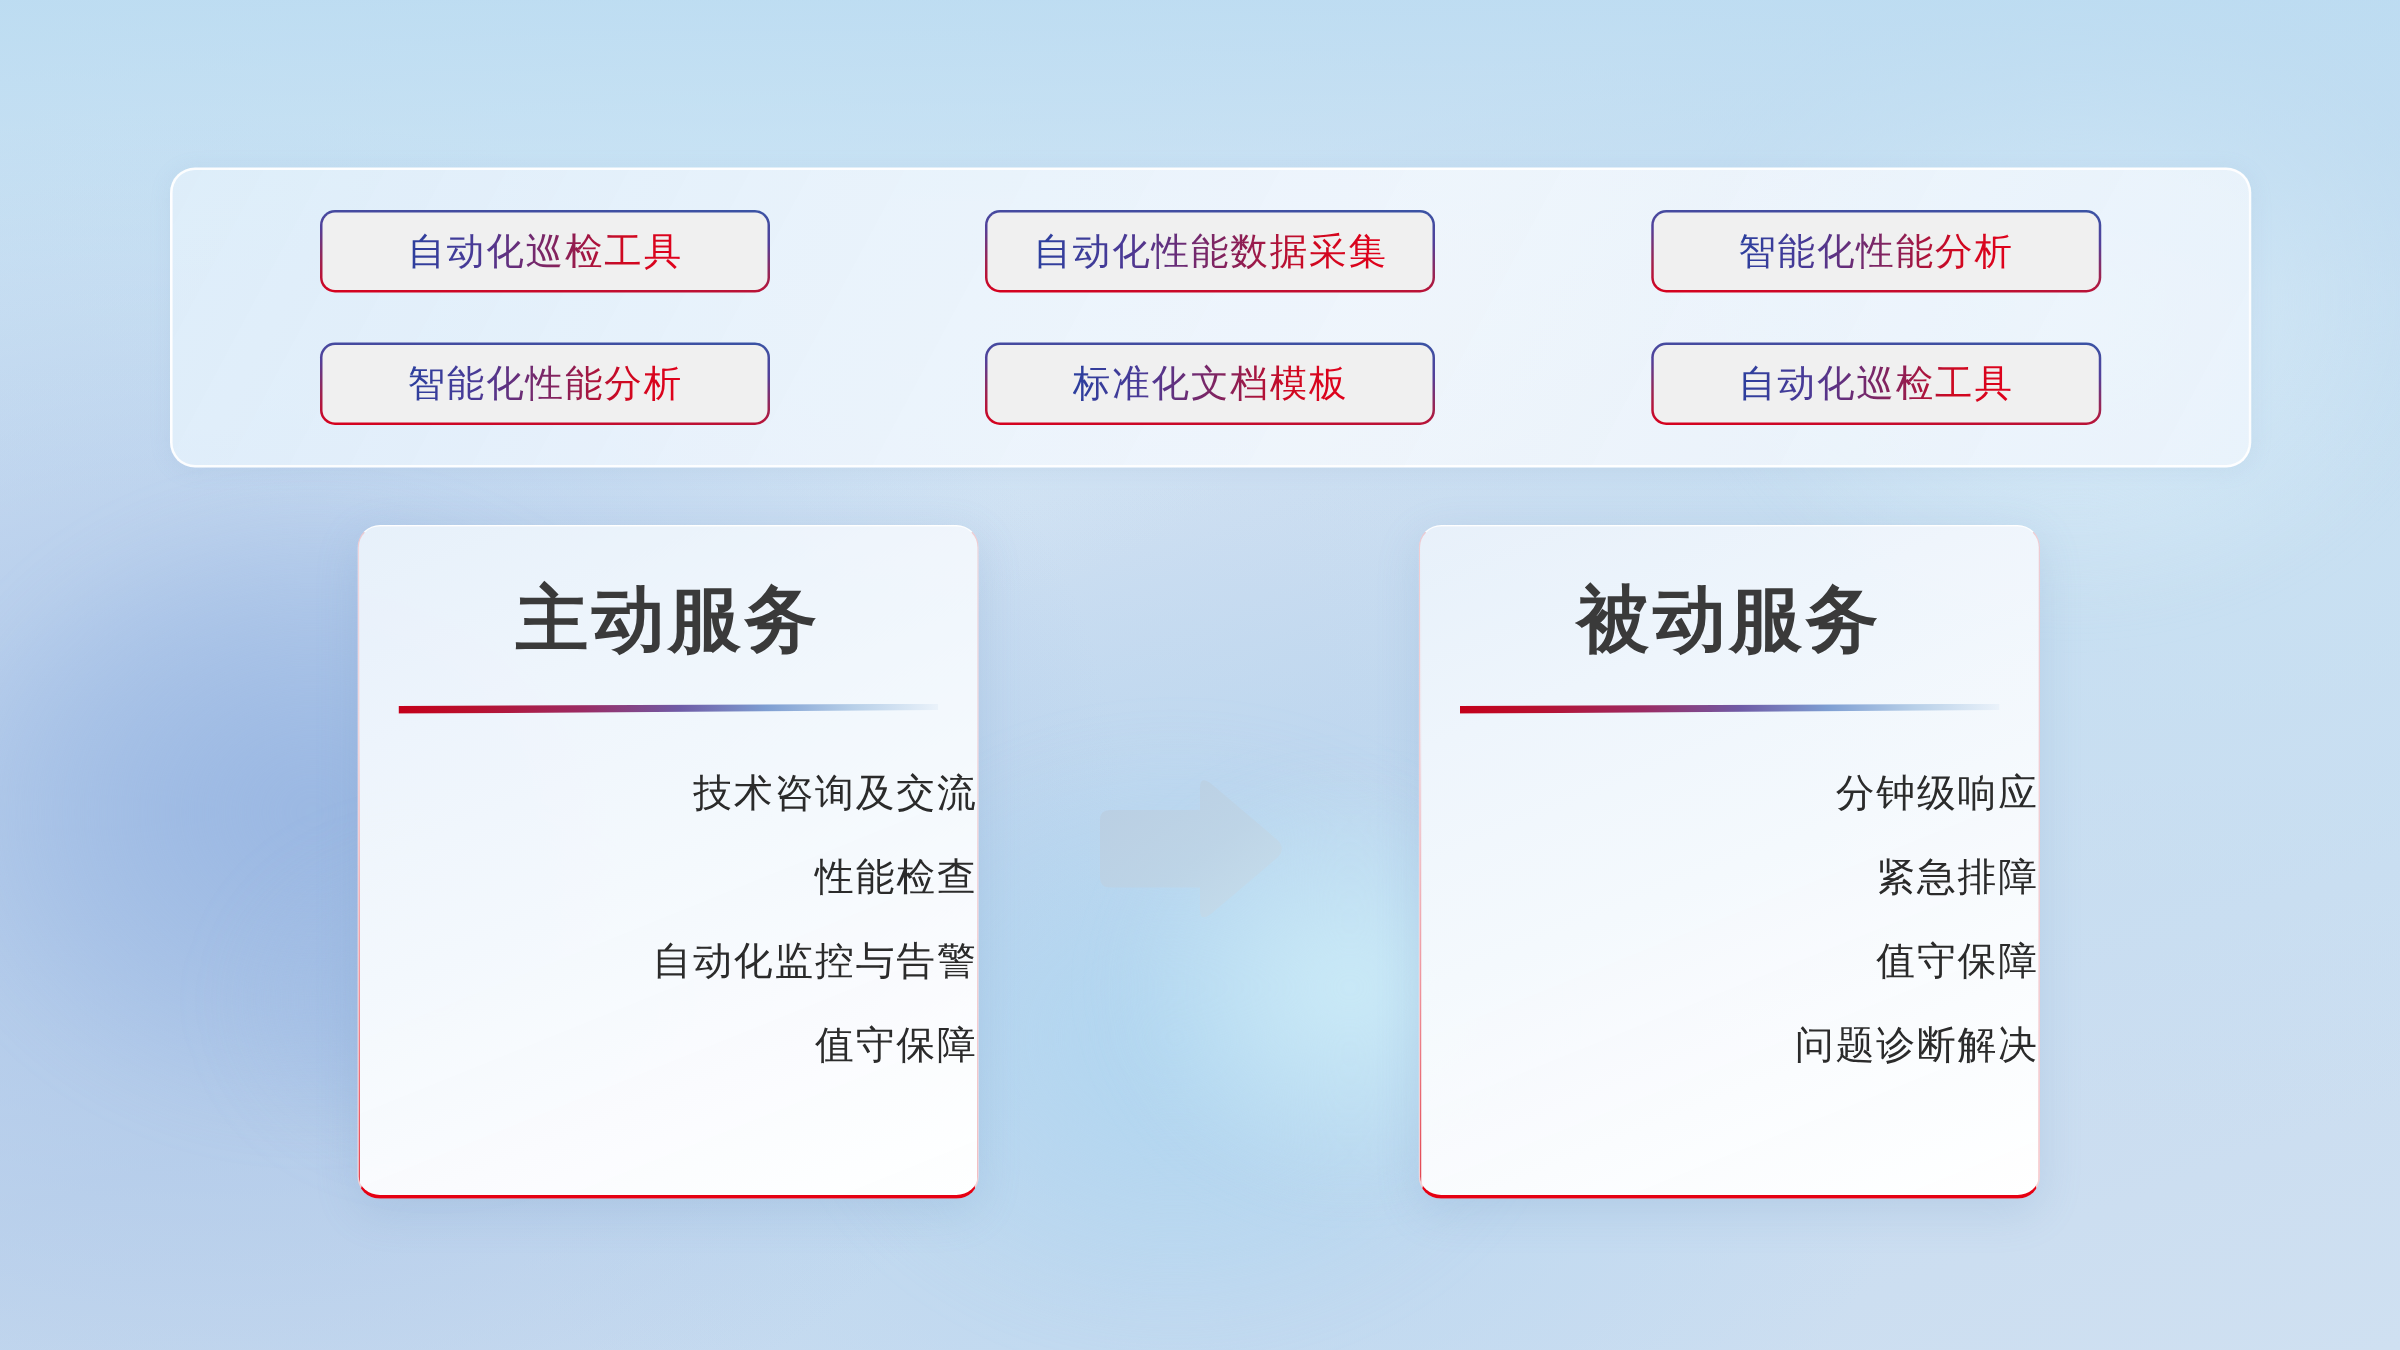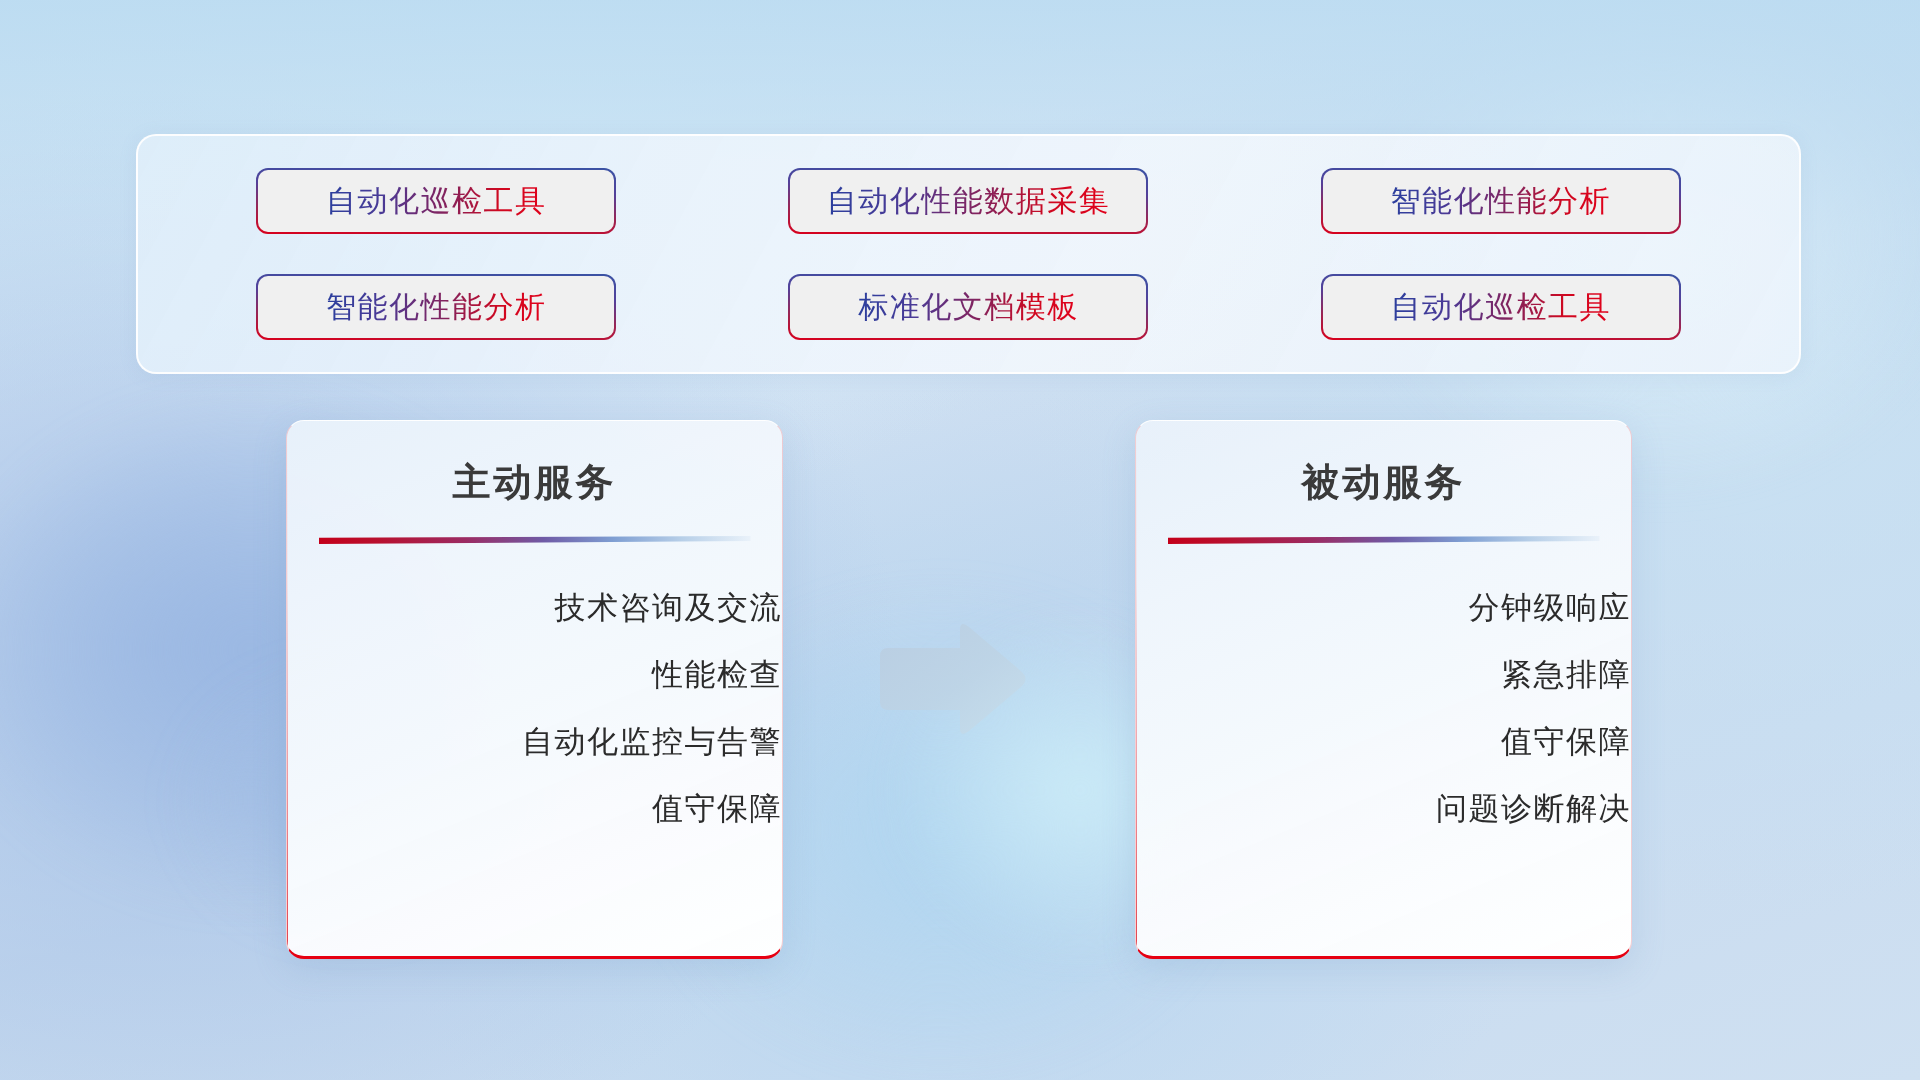--- a/index.html
+++ b/index.html
@@ -174,21 +174,21 @@
     position:absolute;
     right:-1px; top:0; bottom:0; width:1.5px;
     background: linear-gradient(180deg, rgba(255,255,255,0) 0%, rgba(244,190,195,0.25) 30%, rgba(236,110,120,0.75) 70%, #e2404c 100%);
   }
   .card-left  { left: 286px; }
   .card-right { left: 1135px; }
 
   .card-title {
     margin-top: 36px;
     text-align: center;
-    font-size: 38px;
+    font-size: 58px;
     font-weight: bold;
     color: #3a3a3a;
     letter-spacing: 3px;
     position: relative;
     z-index: 2;
   }
 
   .card-divider {
     position: relative;
     z-index: 2;

